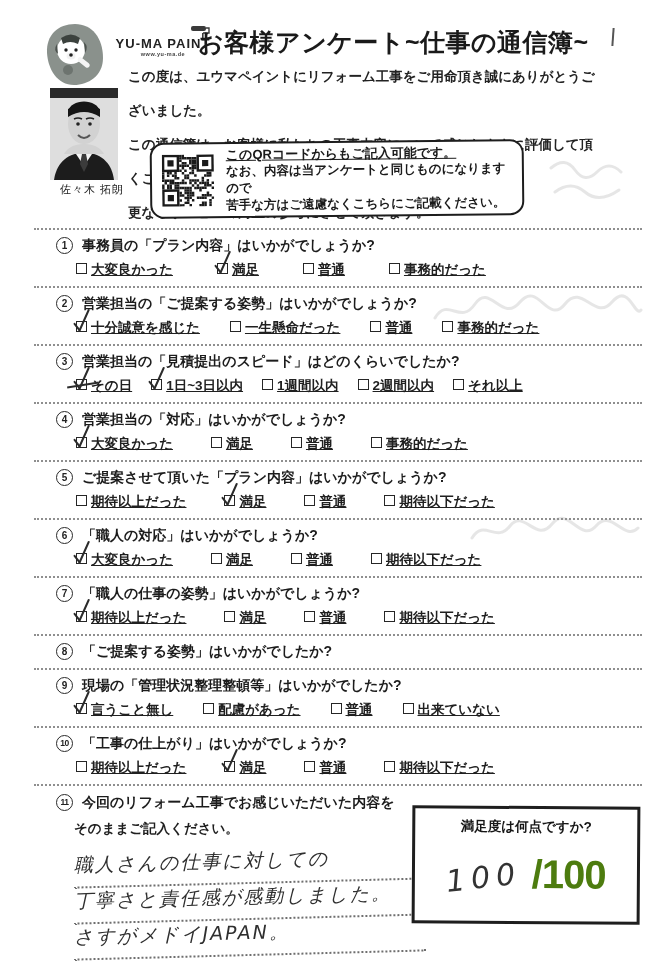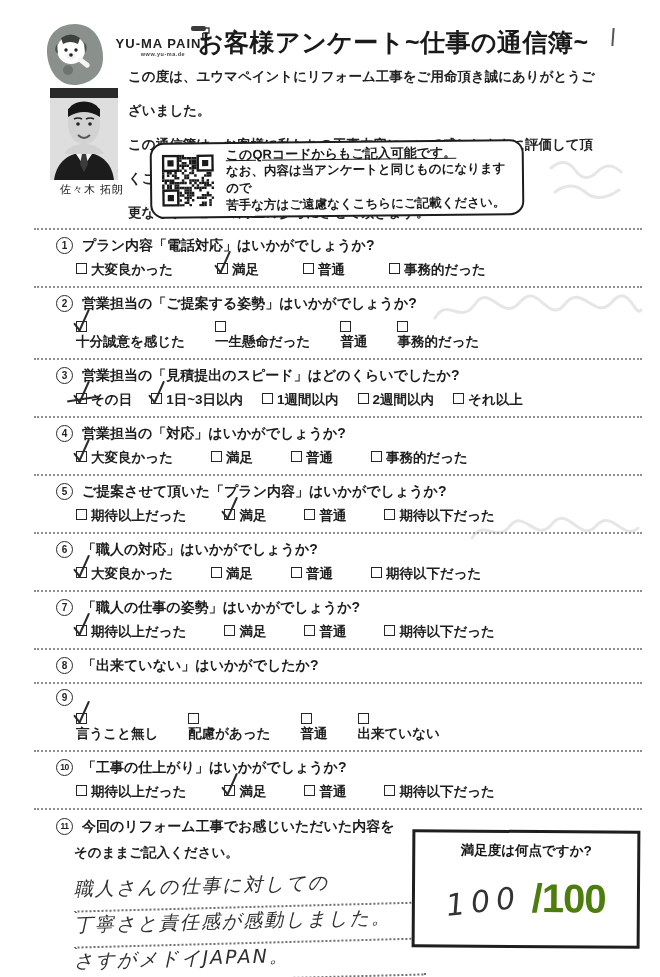--- a/index.html
+++ b/index.html
@@ -27,25 +27,25 @@
   .qrtxt .u { font-size:13px; font-weight:700; text-decoration:underline; }
   
   .questions { position:absolute; top:228px; left:34px; width:608px; }
   .qblock { border-top:2px dotted #8f8f8f; padding:5px 0 6px; }
   .qline { display:flex; align-items:center; padding-left:22px; font-size:14px; font-weight:600; color:#1c1c1c; line-height:21px; }
   .qnum { flex:none; width:17px; height:17px; border:1.3px solid #2a2a2a; border-radius:50%; font-size:10px; font-weight:700; display:inline-flex; align-items:center; justify-content:center; margin-right:9px; color:#222; }
   .qnum.two { font-size:8.5px; letter-spacing:-.5px; }
   .opts { display:flex; align-items:flex-start; margin-top:4px; padding-left:42px; line-height:20px; }
   .opts.row2 { margin-top:8px; }
   .g44 > .opt { margin-right:44px; } .g38 > .opt { margin-right:38px; }
-  .g30 > .opt { margin-right:30px;flex-direction:column; } .g26 > .opt { margin-right:26px; }
+  .g30 > .opt { margin-right:30px; } .g26 > .opt { margin-right:26px; }
   .g18 > .opt { margin-right:19px; }
   .opt { position:relative; display:inline-flex; align-items:flex-start; }
   .box { flex:none; width:11px; height:11px; border:1.6px solid #262626; margin-top:3px; margin-right:4px; position:relative; }
-  .lbl { font-size:13.5px; font-weight:600; color:#202020; white-space:nowrap; }
+  .lbl { font-size:13.5px; font-weight:600; color:#202020; white-space:nowrap;text-decoration:underline; }
   .opt.checked .box::before { content:""; position:absolute; left:-1px; top:0; width:2px; height:10px; background:#2b2b2b; transform:rotate(-38deg); border-radius:2px; }
   .opt.checked .box::after  { content:""; position:absolute; left:6px; top:-14px; width:2px; height:25px; background:#2b2b2b; transform:rotate(24deg); border-radius:2px; }
   .opt.mark-crossed::after { content:""; position:absolute; left:-9px; top:8px; width:32px; height:2px; background:#2b2b2b; transform:rotate(-9deg); }
   
   .comment { border-top:2px dotted #8f8f8f; padding:6px 0 0; position:relative; height:196px; }
   .c-line2 { padding-left:40px; margin-top:7px; font-size:13.5px; font-weight:600; }
   .hand-lines { position:absolute; left:40px; top:62px; width:352px; }
   .hand-line { border-bottom:2px dotted #6f6f6f; height:36px; font-size:19px; color:#2f2f2f; transform:rotate(-1.5deg); font-style:italic; letter-spacing:2px; white-space:nowrap; font-family:"DejaVu Sans",sans-serif; }
   .scorebox { position:absolute; left:378px; top:20px; width:228px; height:118px; border:3px solid #1e1e1e; background:#fff; transform:rotate(.4deg); }
   .score-title { text-align:center; margin-top:9px; font-size:13.5px; font-weight:700; color:#161616; }
@@ -299,21 +299,21 @@
   </svg>
   <svg class="bleed" style="left:545px;top:150px" width="95" height="55" viewBox="0 0 95 55">
     <path d="M6 18 q14 -12 24 2 t22 2 t24 0 M10 42 q16 -12 30 0 t34 -2" stroke="#555" stroke-width="3" fill="none" stroke-linecap="round"></path>
   </svg>
 
   <div class="questions">
 
     <div class="qblock">
       <div class="qline">
           <span class="qnum">1</span>
-          <span>プラン内容「電話対応」はいかがでしょうか?</span>
+          <span>事務員の「プラン内容」はいかがでしょうか?</span>
         </div>
       <div class="opts g44">
         <span class="opt">
             <span class="box"></span>
             <span class="lbl">大変良かった</span>
           </span>
         <span class="opt checked">
             <span class="box"></span>
             <span class="lbl">満足</span>
           </span>
@@ -478,27 +478,28 @@
         <span class="opt">
             <span class="box"></span>
             <span class="lbl">期待以下だった</span>
           </span>
       </div>
     </div>
 
     <div class="qblock">
       <div class="qline">
           <span class="qnum">8</span>
-          <span>「出来ていない」はいかがでしたか?</span>
+          <span>「ご提案する姿勢」はいかがでしたか?</span>
         </div>
     </div>
 
     <div class="qblock">
       <div class="qline">
           <span class="qnum">9</span>
+          <span>現場の「管理状況整理整頓等」はいかがでしたか?</span>
         </div>
       <div class="opts g30">
         <span class="opt checked">
             <span class="box"></span>
             <span class="lbl">言うこと無し</span>
           </span>
         <span class="opt">
             <span class="box"></span>
             <span class="lbl">配慮があった</span>
           </span>

